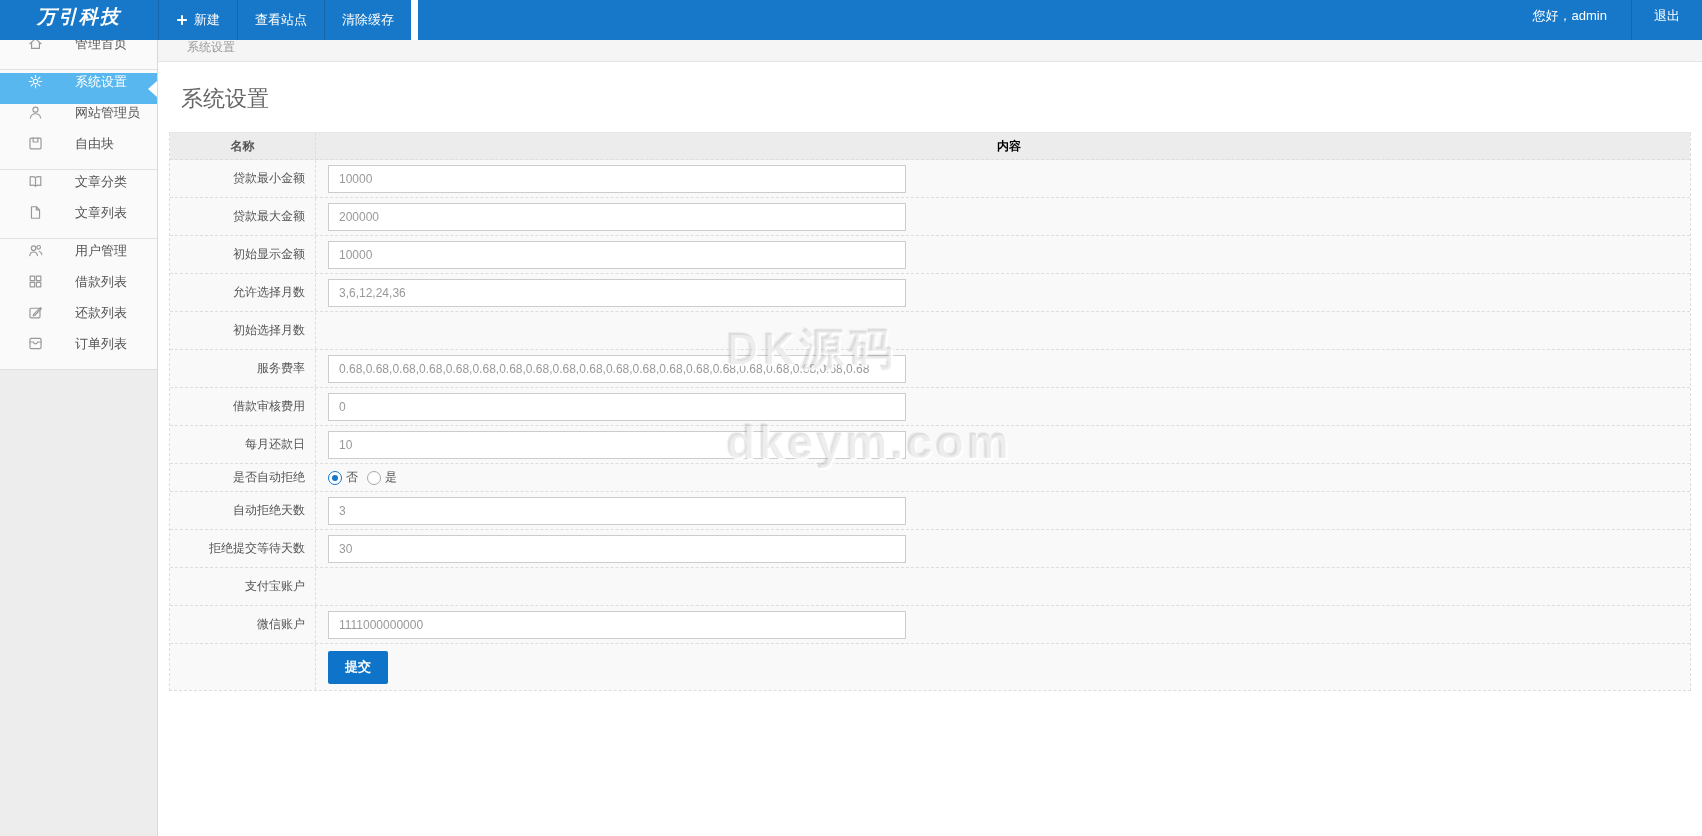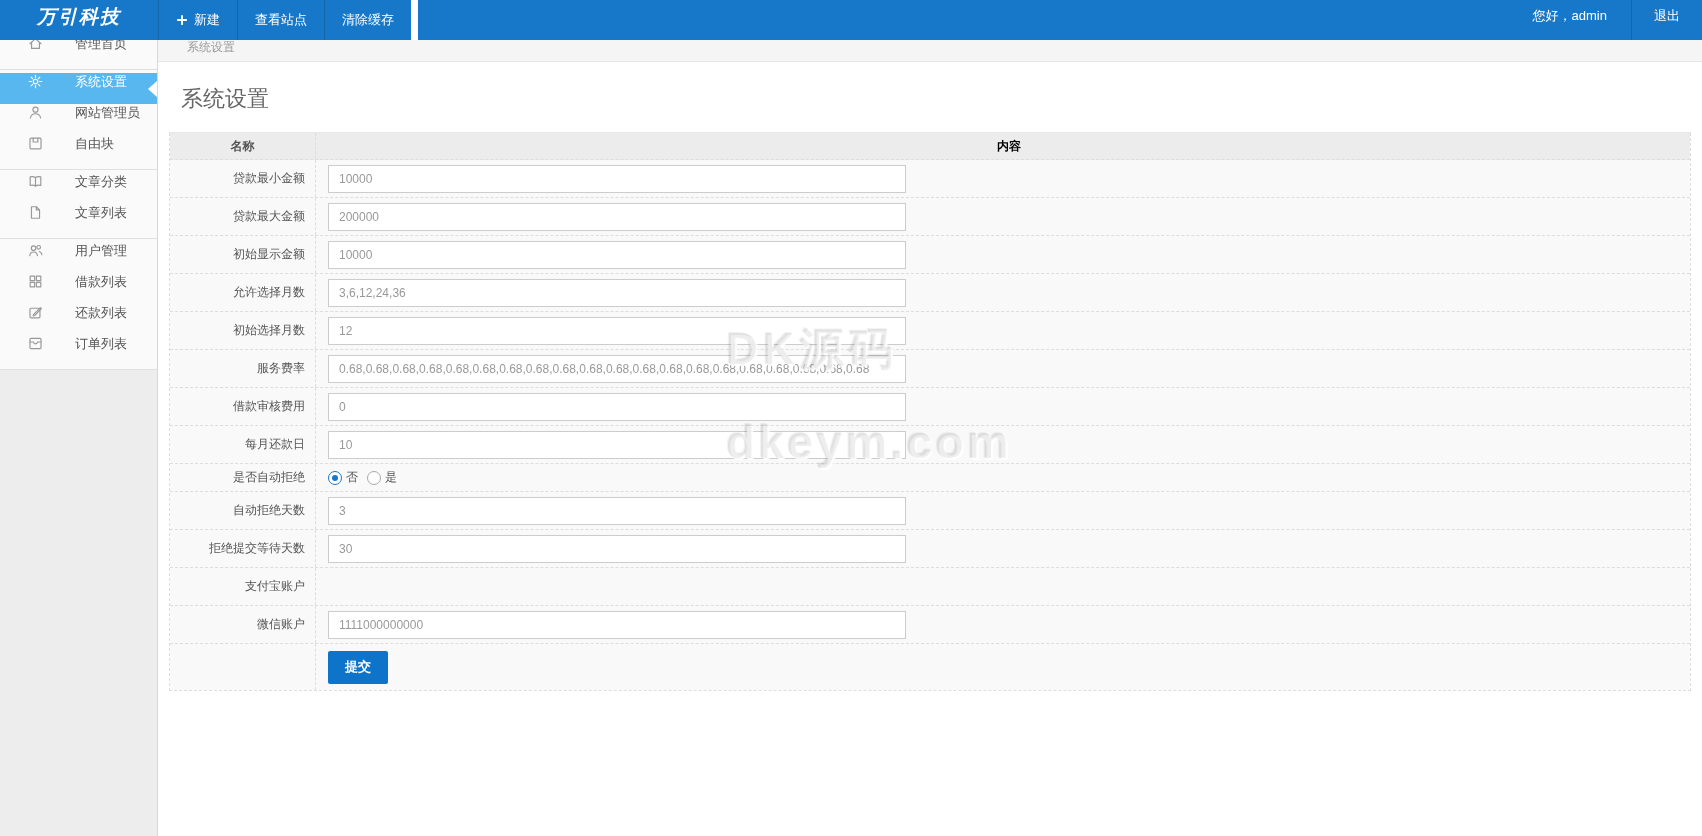--- a/index.html
+++ b/index.html
@@ -279,23 +279,20 @@
           </div>
         </div>
         <div class="t-row">
           <div class="t-label">允许选择月数</div>
           <div class="t-content">
             <input class="field" type="text" value="3,6,12,24,36" style="">
           </div>
         </div>
         <div class="t-row">
           <div class="t-label">初始选择月数</div>
-          <div class="t-content">
-            <input class="field" type="text" value="12" style="">
-          </div>
         </div>
         <div class="t-row">
           <div class="t-label">服务费率</div>
           <div class="t-content">
             <input class="field" type="text" value="0.68,0.68,0.68,0.68,0.68,0.68,0.68,0.68,0.68,0.68,0.68,0.68,0.68,0.68,0.68,0.68,0.68,0.68,0.68,0.68" style="">
           </div>
         </div>
         <div class="t-row">
           <div class="t-label">借款审核费用</div>
           <div class="t-content">

